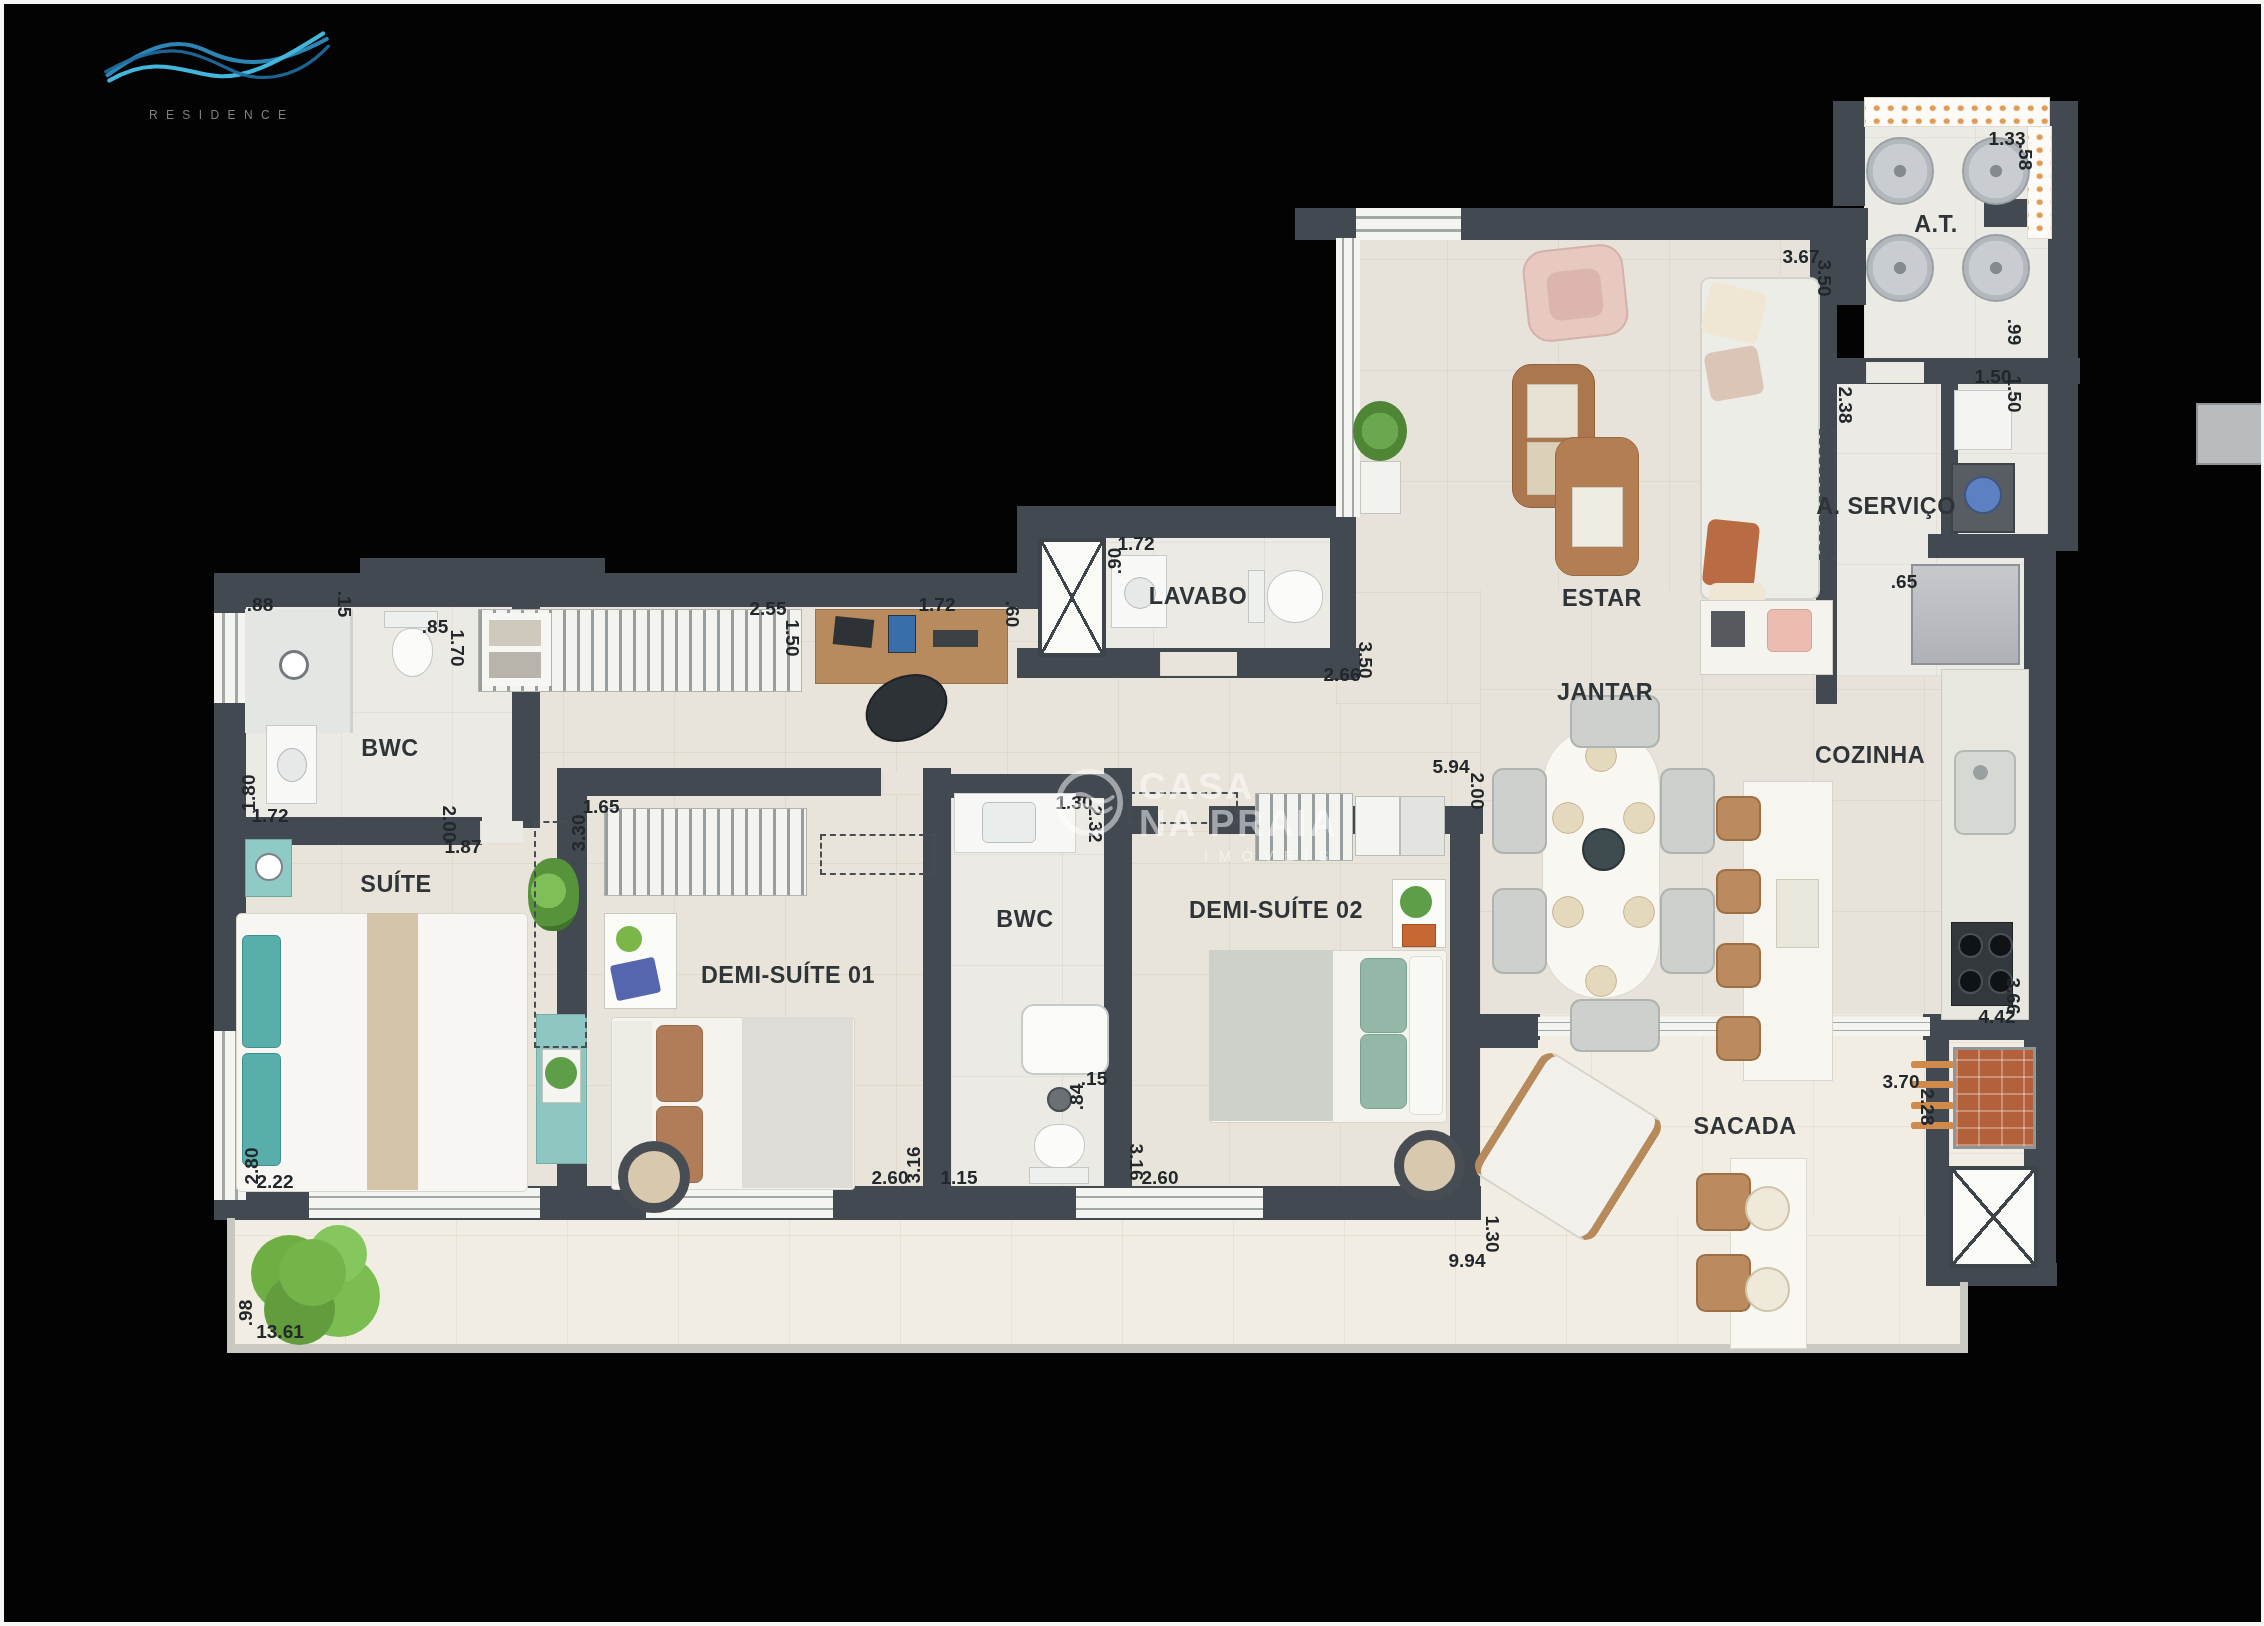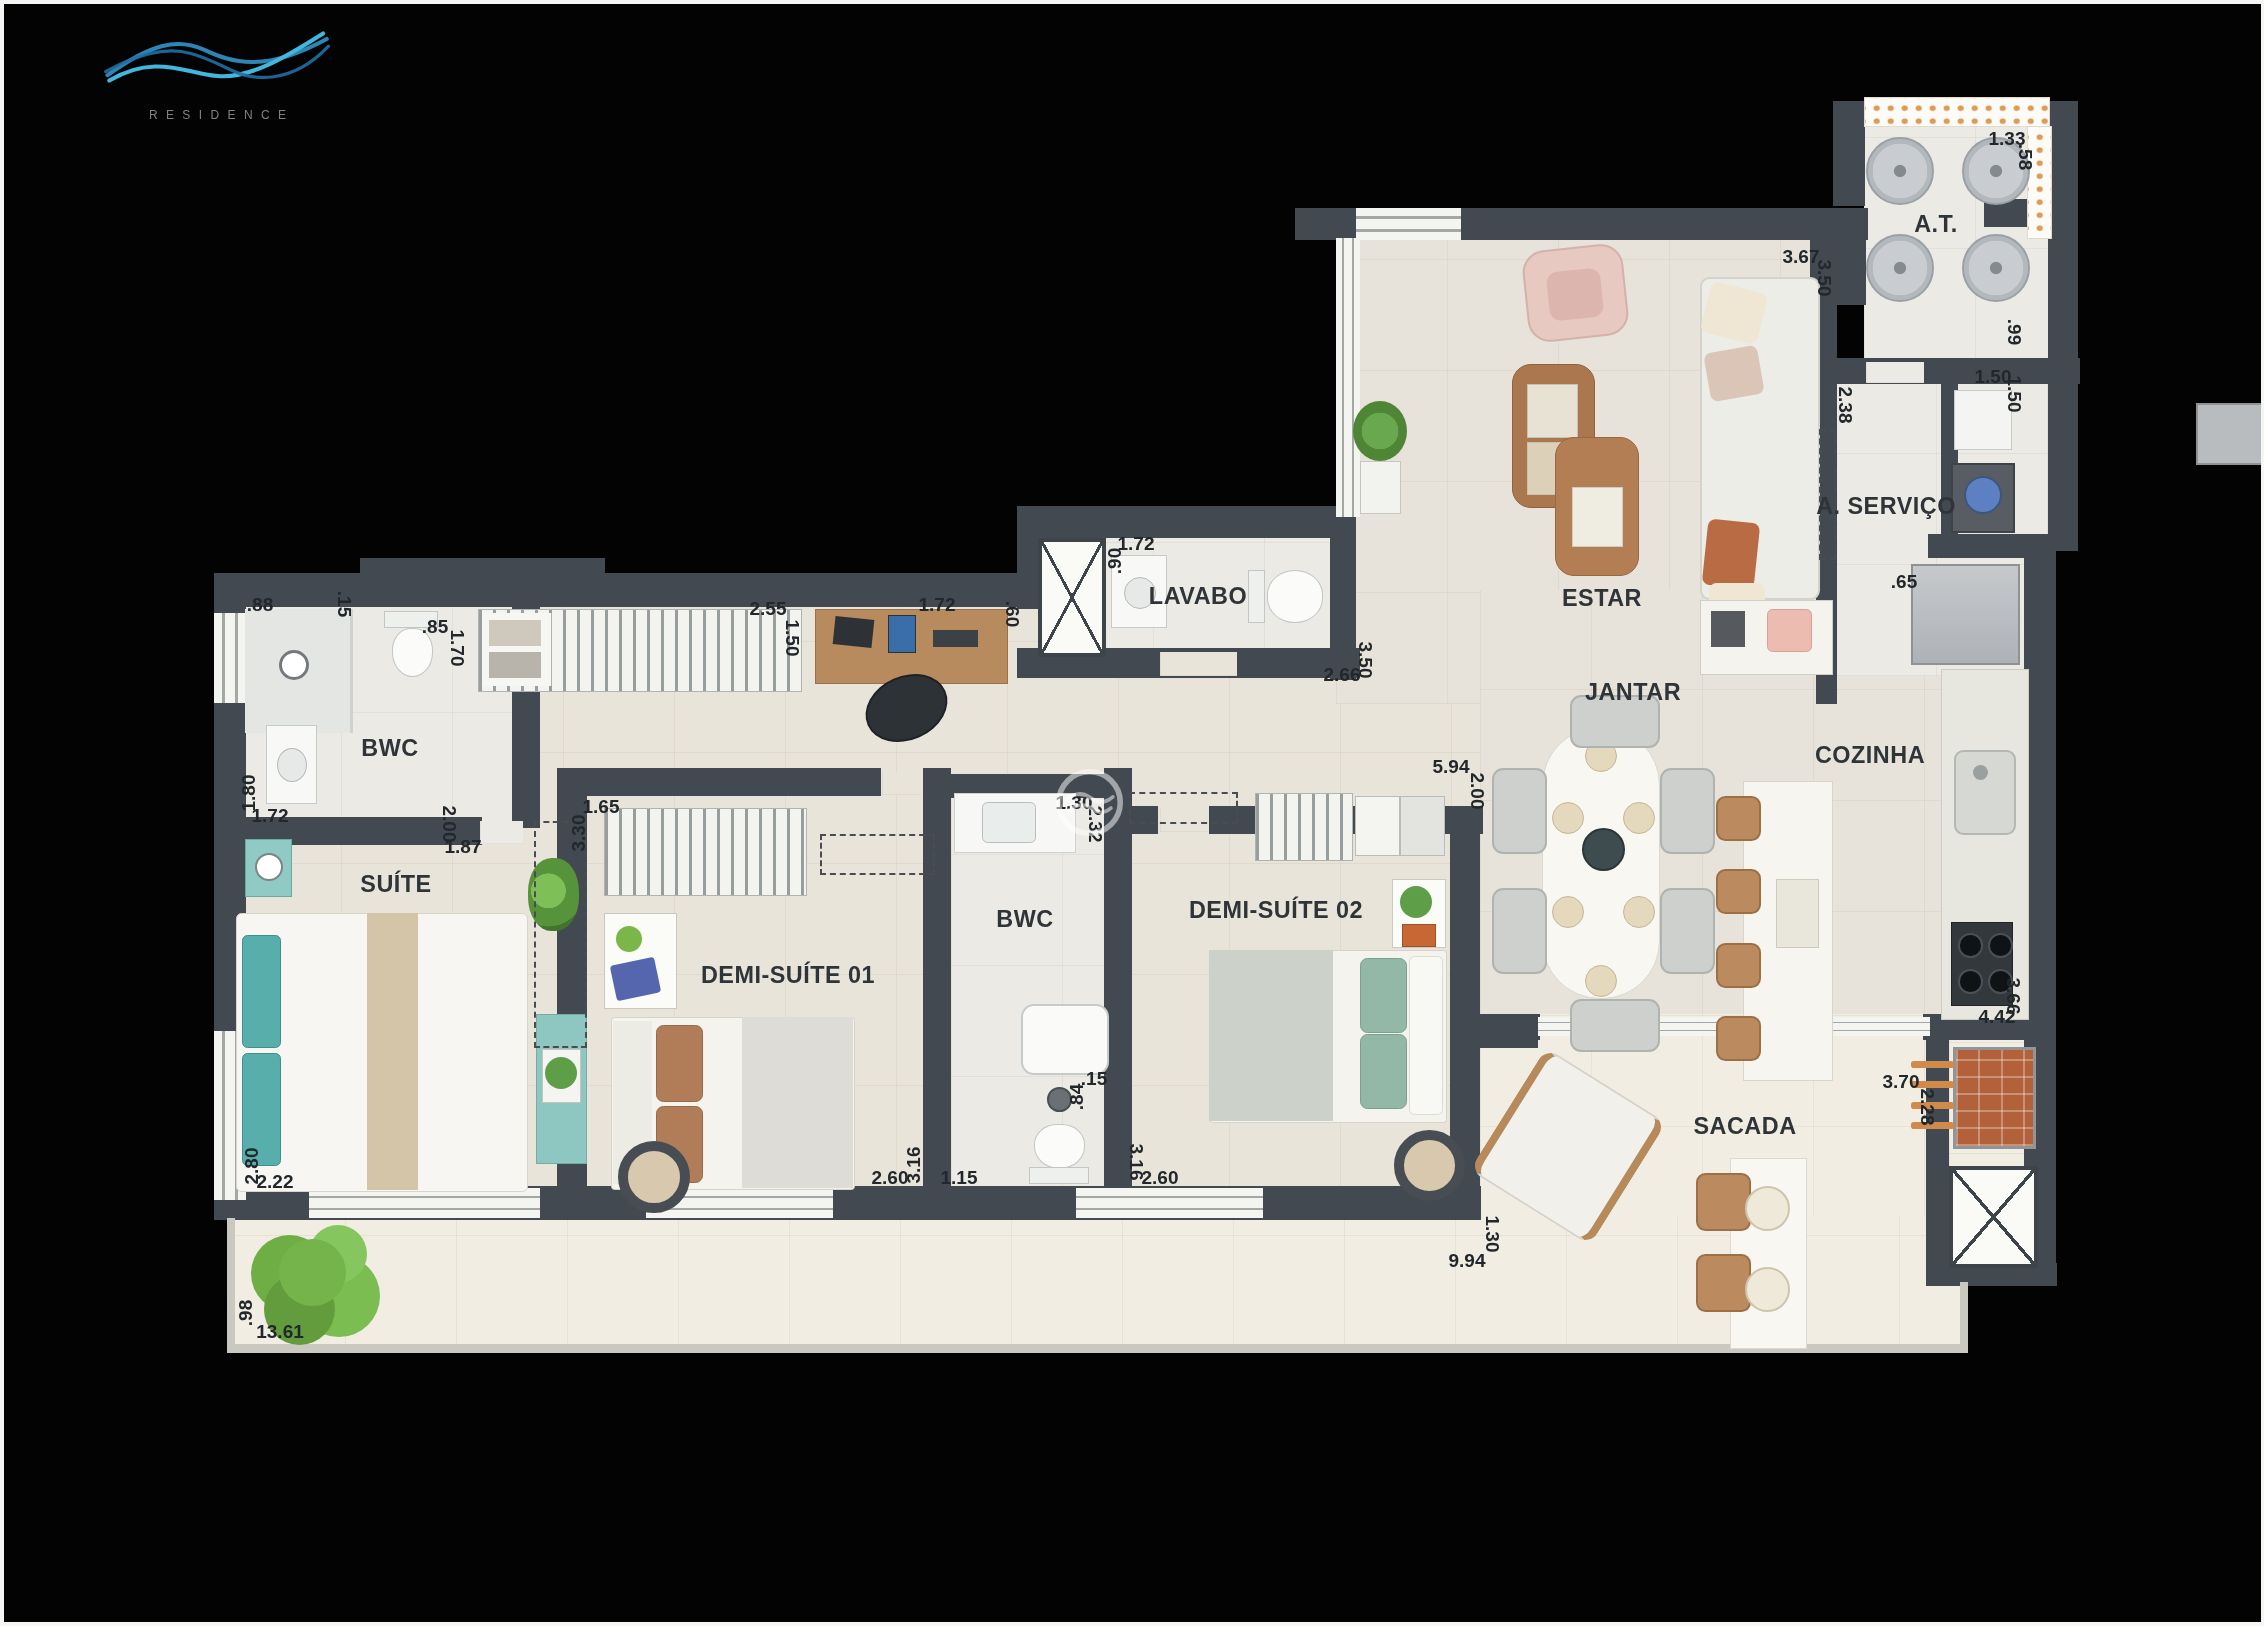--- a/index.html
+++ b/index.html
@@ -251,21 +251,21 @@
       <div class="dash" style="position: absolute; left: 820px; top: 834px; width: 111px; height: 37px;"></div>
       <div class="dash" style="position: absolute; left: 1129px; top: 792px; width: 105px; height: 28px;"></div>
       <div class="dash" style="position: absolute; left: 1819px; top: 429px; width: 13px; height: 127px;"></div>
       <div class="room-label" style="left: 390px; top: 748px; transform: translate(-50%, -50%) rotate(0deg);">BWC</div>
       <div class="room-label" style="left: 396px; top: 884px; transform: translate(-50%, -50%) rotate(0deg);">SUÍTE</div>
       <div class="room-label" style="left: 788px; top: 975px; transform: translate(-50%, -50%) rotate(0deg);">DEMI-SUÍTE 01</div>
       <div class="room-label" style="left: 1025px; top: 919px; transform: translate(-50%, -50%) rotate(0deg);">BWC</div>
       <div class="room-label" style="left: 1276px; top: 910px; transform: translate(-50%, -50%) rotate(0deg);">DEMI-SUÍTE 02</div>
       <div class="room-label" style="left: 1198px; top: 596px; transform: translate(-50%, -50%) rotate(0deg);">LAVABO</div>
       <div class="room-label" style="left: 1602px; top: 598px; transform: translate(-50%, -50%) rotate(0deg);">ESTAR</div>
-      <div class="room-label" style="left: 1605px; top: 692px; transform: translate(-50%, -50%) rotate(0deg); margin-left: 28px;">JANTAR</div>
+      <div class="room-label" style="left: 1605px; top: 692px; transform: translate(-50%, -50%) rotate(0deg);">JANTAR</div>
       <div class="room-label" style="left: 1870px; top: 755px; transform: translate(-50%, -50%) rotate(0deg);">COZINHA</div>
       <div class="room-label" style="left: 1886px; top: 506px; transform: translate(-50%, -50%) rotate(0deg);">A. SERVIÇO</div>
       <div class="room-label" style="left: 1936px; top: 224px; transform: translate(-50%, -50%) rotate(0deg);">A.T.</div>
       <div class="room-label" style="left: 1745px; top: 1126px; transform: translate(-50%, -50%) rotate(0deg);">SACADA</div>
       <div class="dim" style="left: 260px; top: 605px; transform: translate(-50%, -50%) rotate(0deg);">.88</div>
       <div class="dim" style="left: 344px; top: 604px; transform: translate(-50%, -50%) rotate(90deg);">.15</div>
       <div class="dim" style="left: 435px; top: 627px; transform: translate(-50%, -50%) rotate(0deg);">.85</div>
       <div class="dim" style="left: 457px; top: 648px; transform: translate(-50%, -50%) rotate(90deg);">1.70</div>
       <div class="dim" style="left: 249px; top: 793px; transform: translate(-50%, -50%) rotate(-90deg);">1.80</div>
       <div class="dim" style="left: 270px; top: 816px; transform: translate(-50%, -50%) rotate(0deg);">1.72</div>
@@ -312,17 +312,22 @@
       <div class="dim" style="left: 252px; top: 1166px; transform: translate(-50%, -50%) rotate(-90deg);">2.80</div>
       <div class="dim" style="left: 275px; top: 1182px; transform: translate(-50%, -50%) rotate(0deg);">2.22</div>
     </div>
 
   <div class="wm">
     <svg width="69" height="69" viewBox="0 0 74 74">
       <circle cx="37" cy="37" r="33" fill="none" stroke="#ffffff" stroke-width="6"></circle>
       <path d="M12,34 C22,26 30,26 38,32 C46,38 54,38 62,31" fill="none" stroke="#ffffff" stroke-width="4" stroke-linecap="round"></path>
       <path d="M14,46 C24,38 32,38 40,44 C48,50 54,48 60,43" fill="none" stroke="#ffffff" stroke-width="4" stroke-linecap="round"></path>
     </svg>
+    <div class="wm-text">
+      <div class="wm-l1">CASA</div>
+      <div class="wm-l2">NA PRAIA</div>
+      <div class="wm-l3">IMÓVEIS</div>
+    </div>
   </div>
 
   <div class="frame"></div>
 </div>
 
 
 </body></html>

